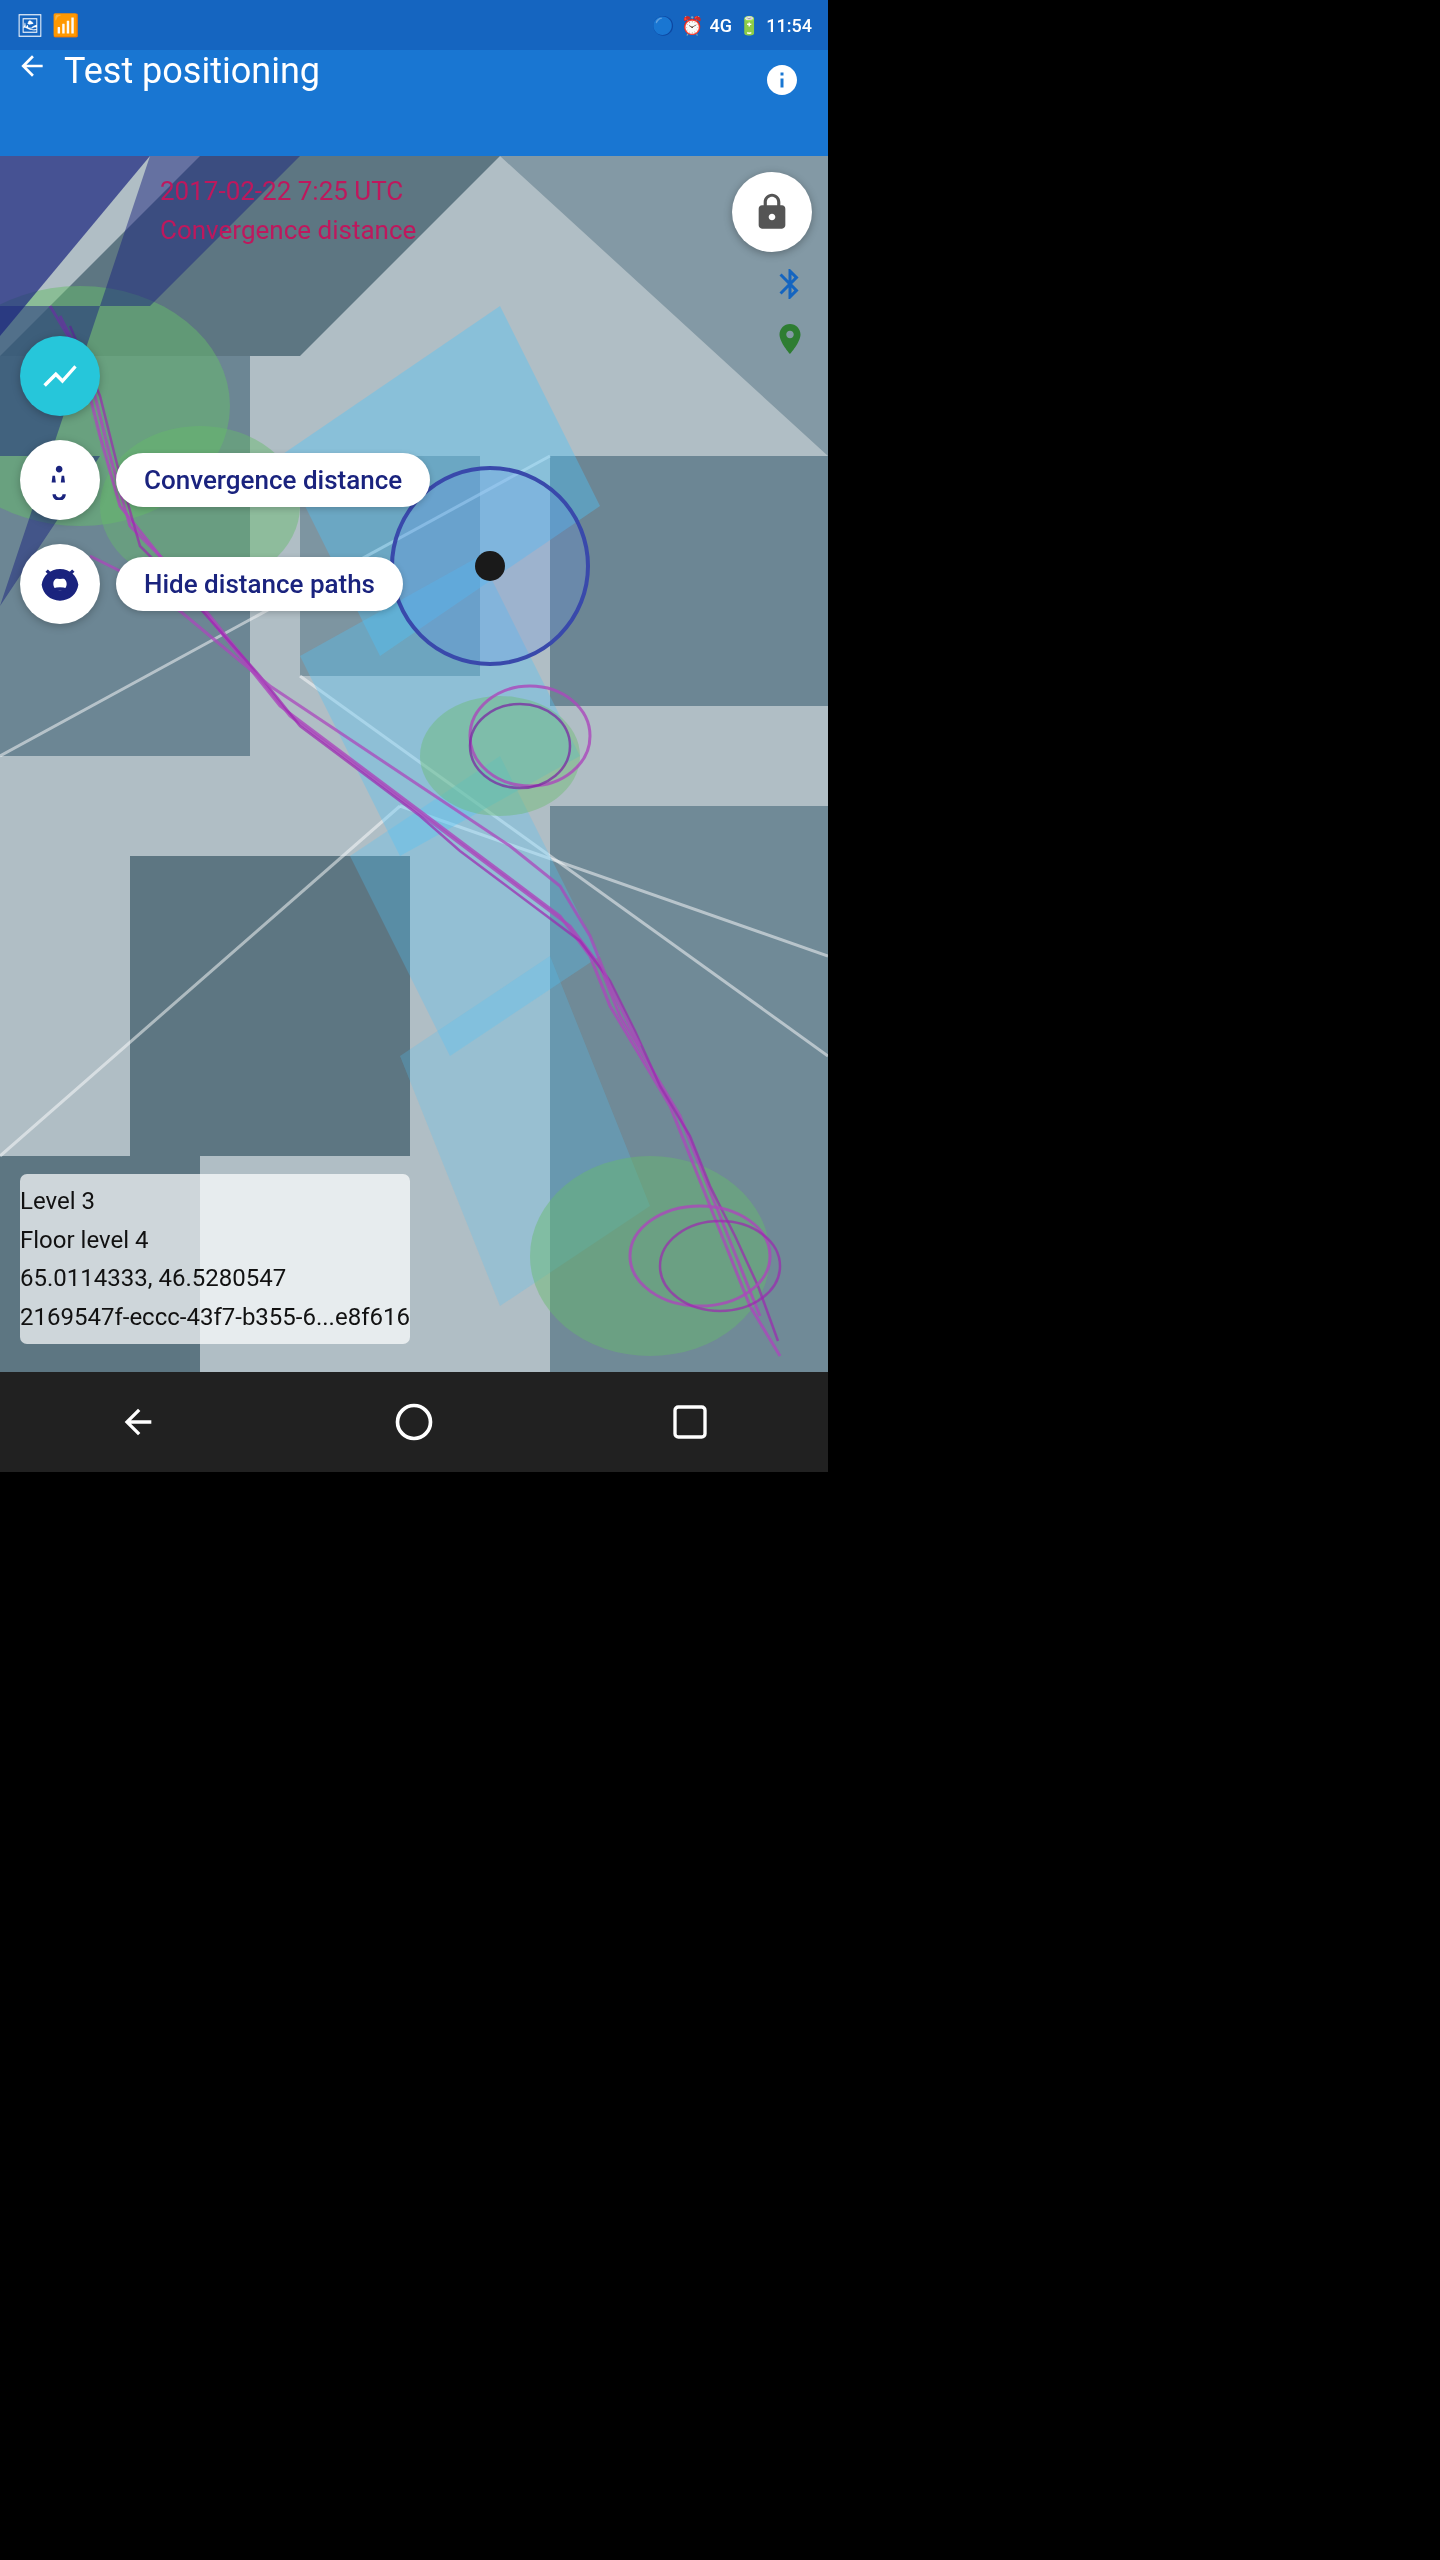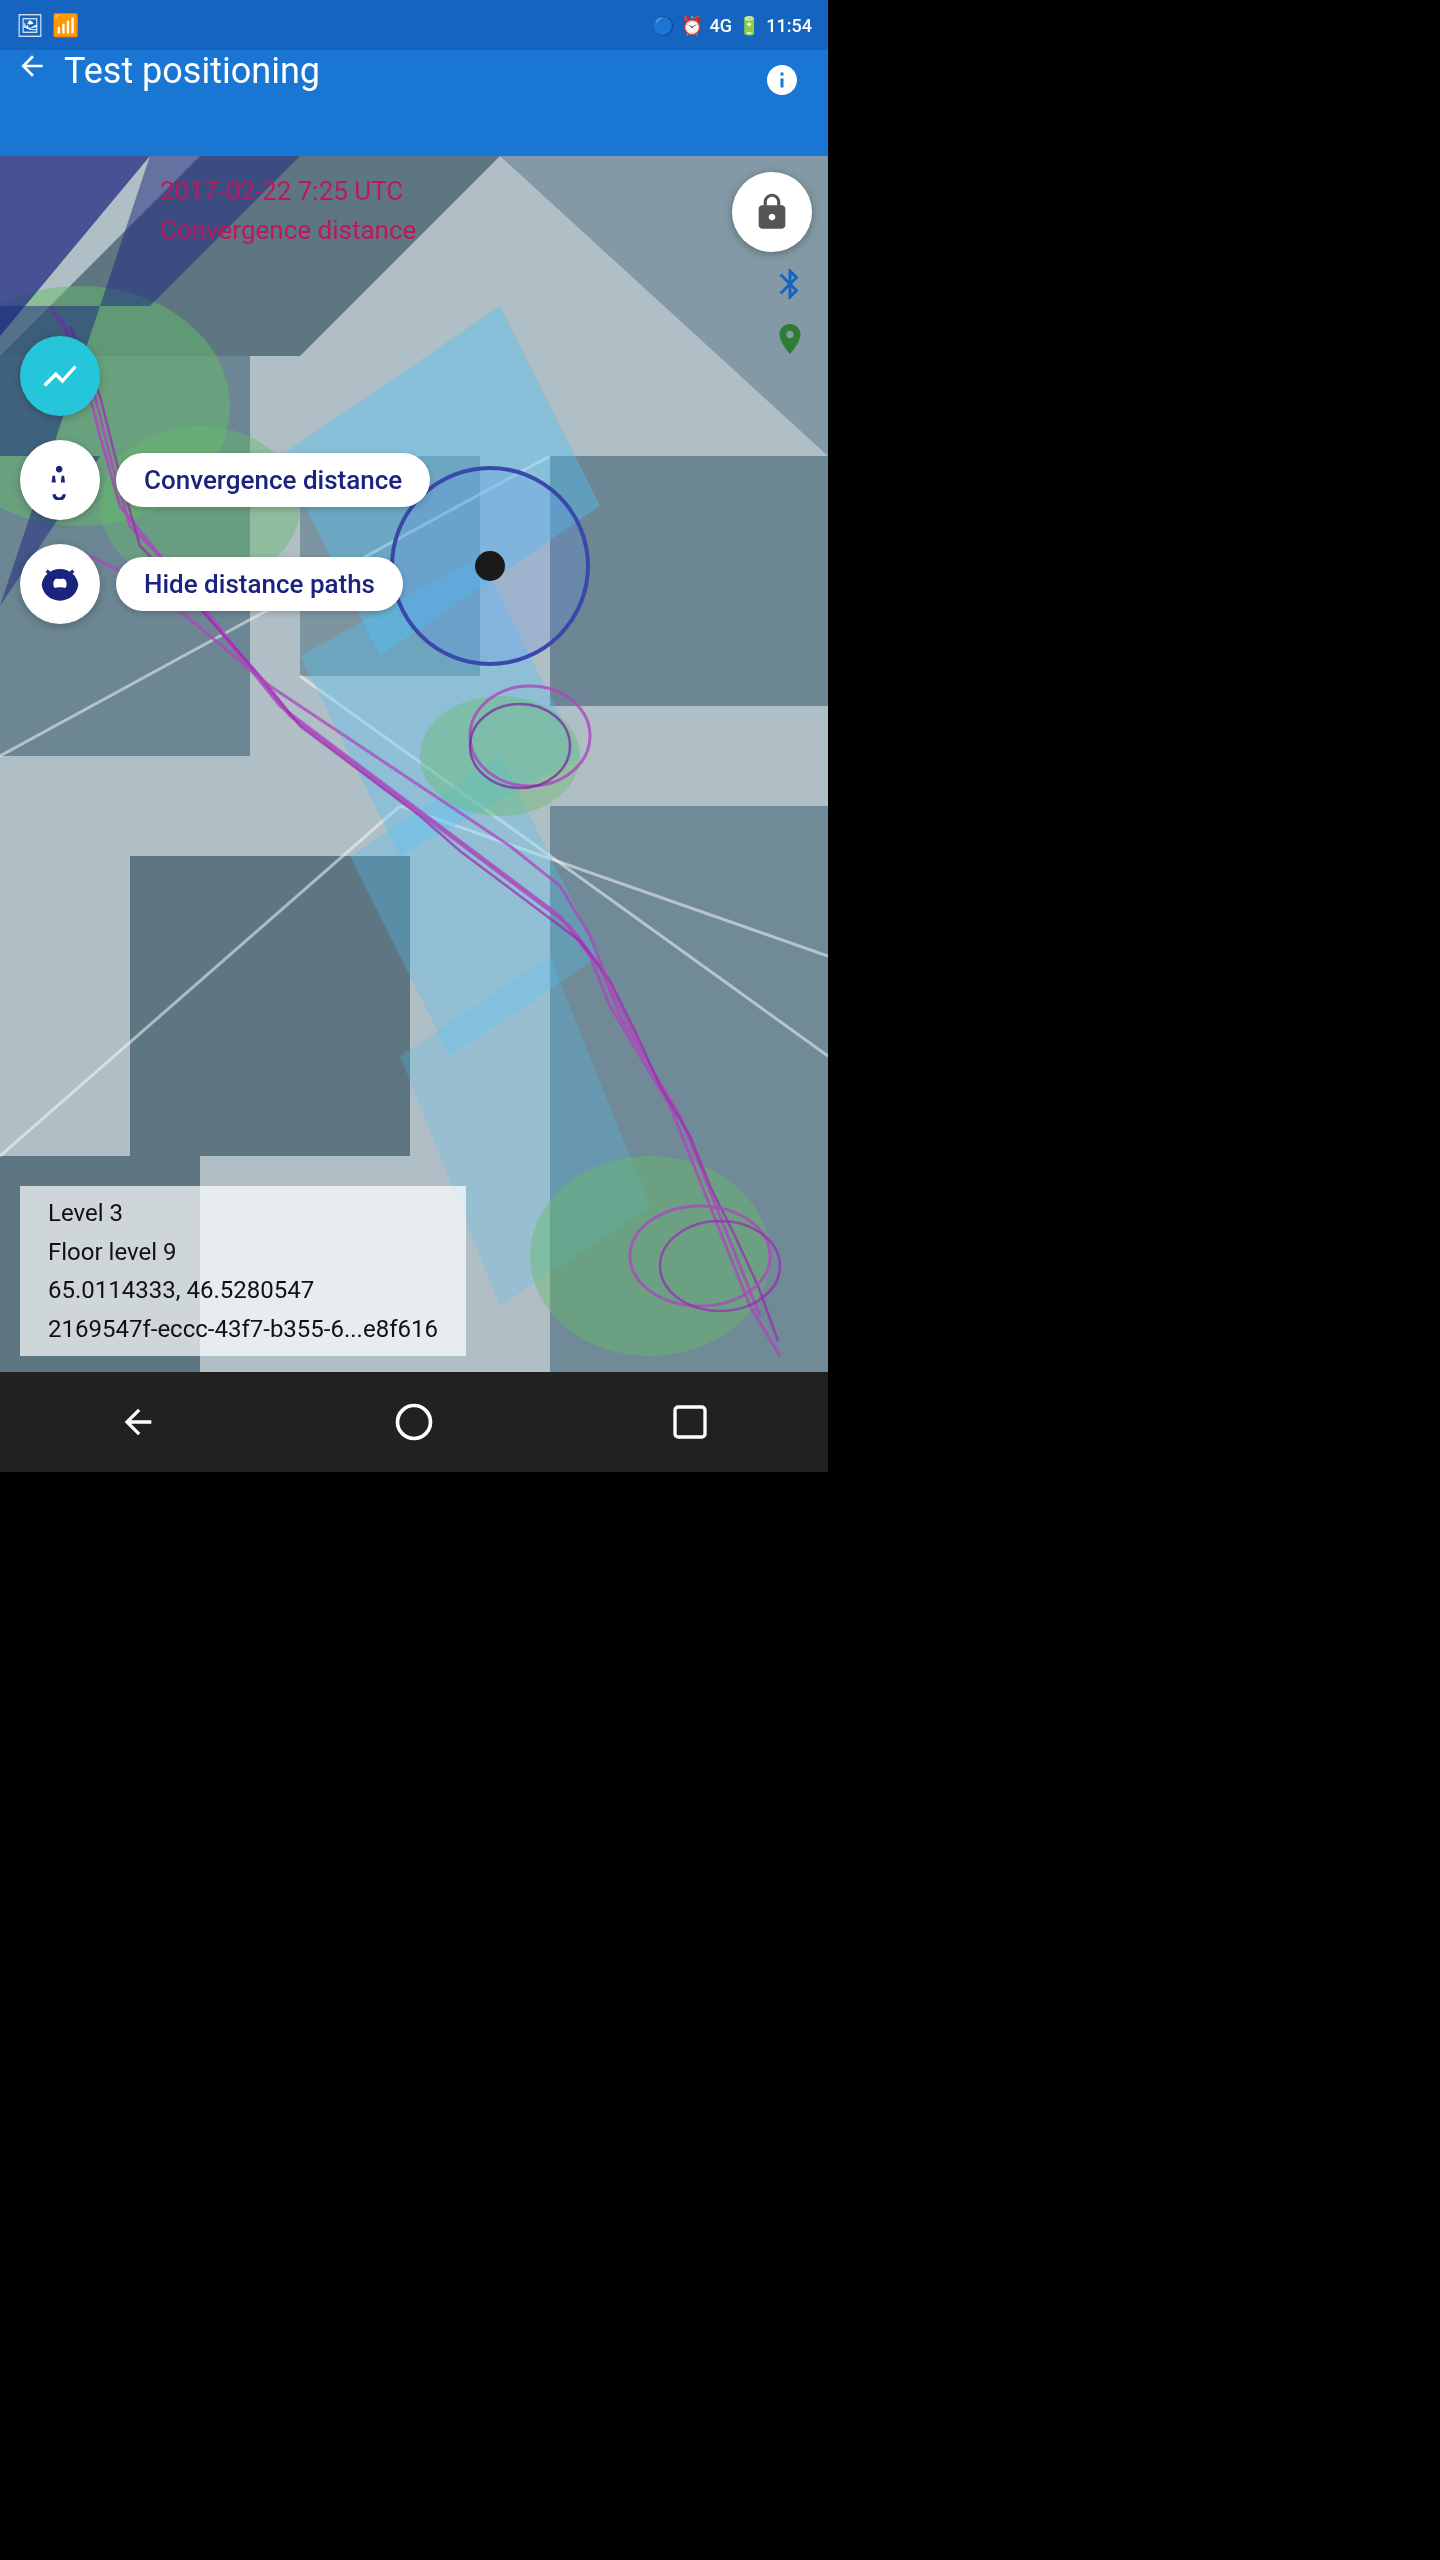--- a/index.html
+++ b/index.html
@@ -200,29 +200,29 @@
       font-weight: 500;
       color: #1a237e;
       box-shadow: 0 2px 6px rgba(0,0,0,0.2);
       white-space: nowrap;
       cursor: pointer;
     }
 
     
     .bottom-info {
       position: absolute;
-      bottom: 16px;
+      bottom: 28px;
       left: 20px;
       color: #111;
       font-size: 24px;
       line-height: 1.6;
       z-index: 20;
       background: rgba(255,255,255,0.7);
-      padding: 8px 28px;
-      border-radius: 0;
+      padding: 8px 0;
+      border-radius: 7px;
     }
 
     
     .nav-bar {
       width: 100%;
       height: 100px;
       background: #212121;
       display: flex;
       align-items: center;
       justify-content: space-around;
@@ -402,21 +402,21 @@
           <path d="M5 18c2-2 4-3 7-3s5 1 7 3" stroke="#1a237e" stroke-width="2" fill="none"></path>
         </svg>
       </div>
       <div class="overlay-label">Hide distance paths</div>
     </div>
 
   </div>
 
   <div class="bottom-info">
     <div>Level 3</div>
-    <div>Floor level 9</div>
+    <div>Floor level 4</div>
     <div>65.0114333, 46.5280547</div>
     <div>2169547f-eccc-43f7-b355-6...e8f616</div>
   </div>
 </div>
 
 <div class="nav-bar">
   <div class="nav-btn">
     <svg width="40" height="40" viewBox="0 0 24 24" fill="white">
       <path d="M20 11H7.83l5.59-5.59L12 4l-8 8 8 8 1.41-1.41L7.83 13H20v-2z"></path>
     </svg>

